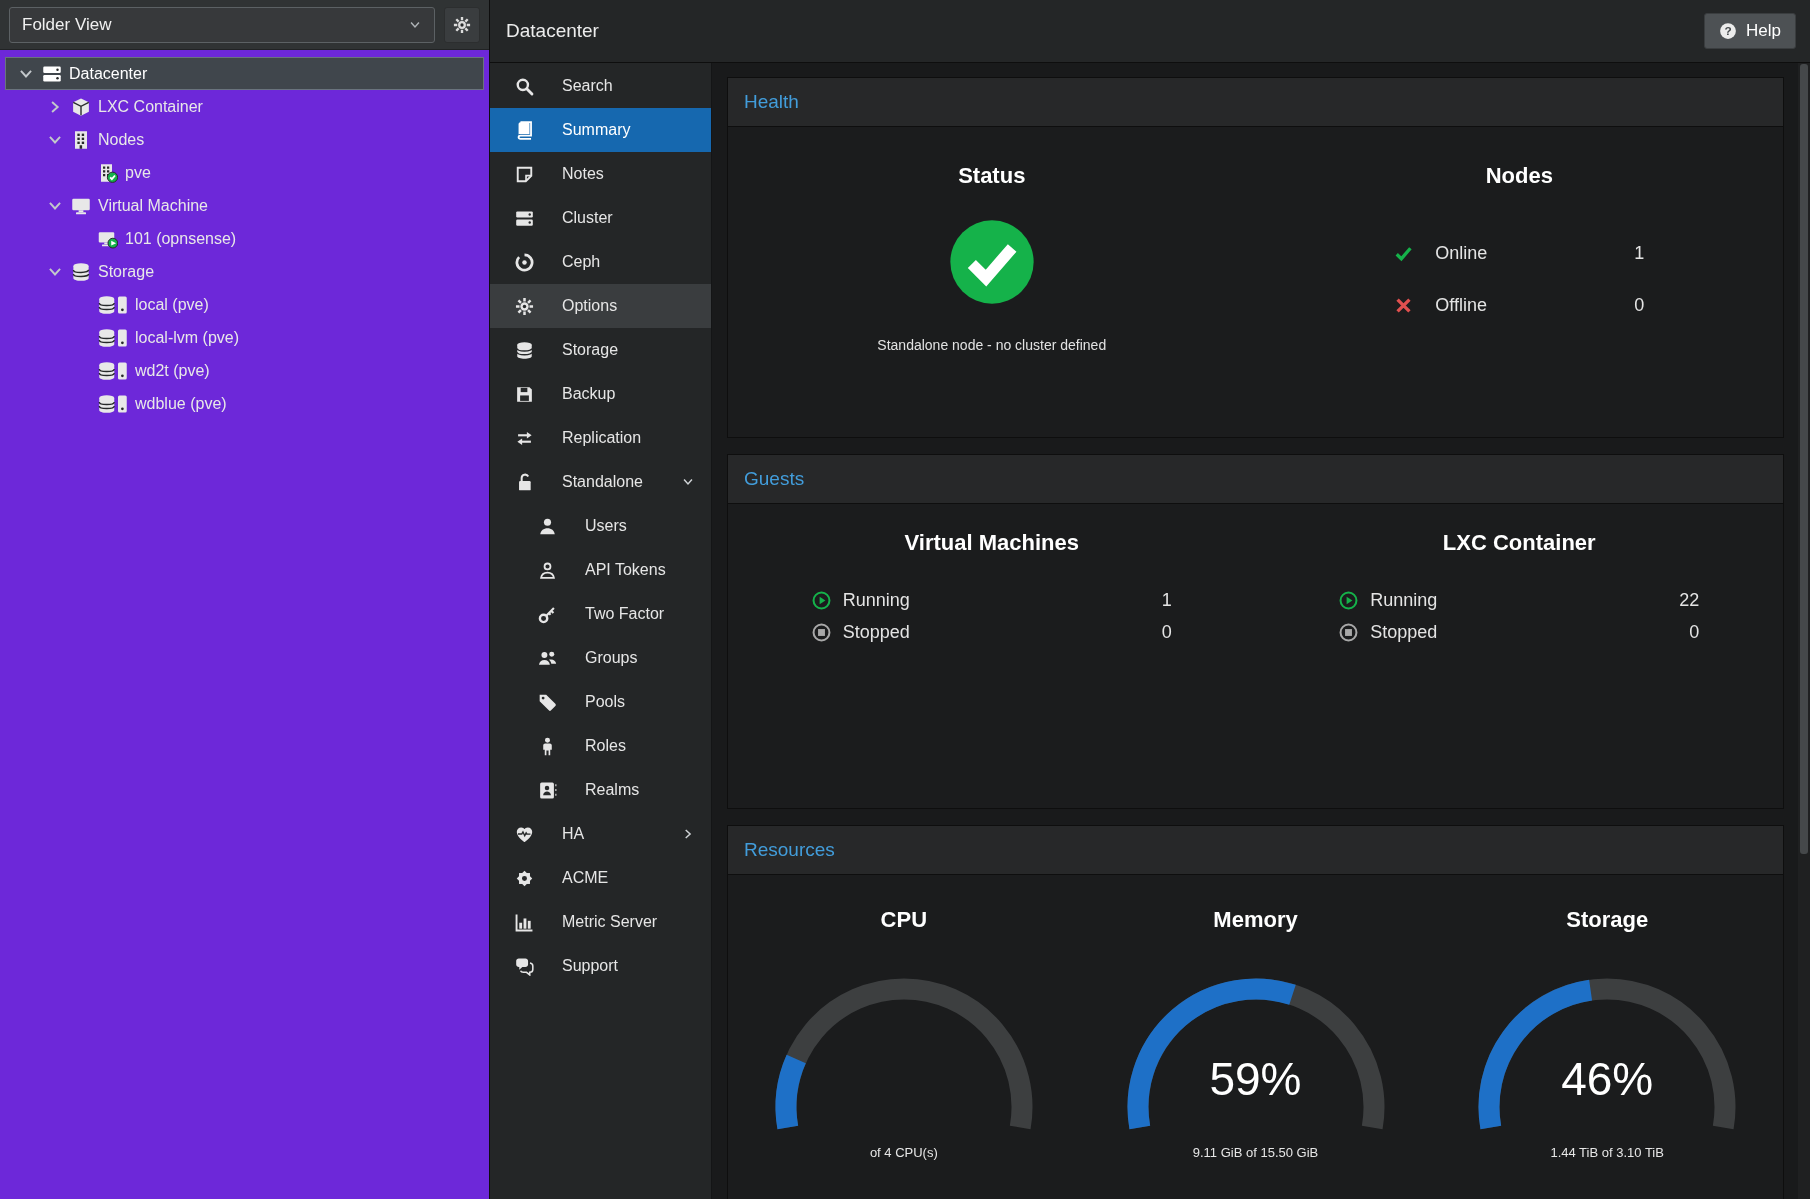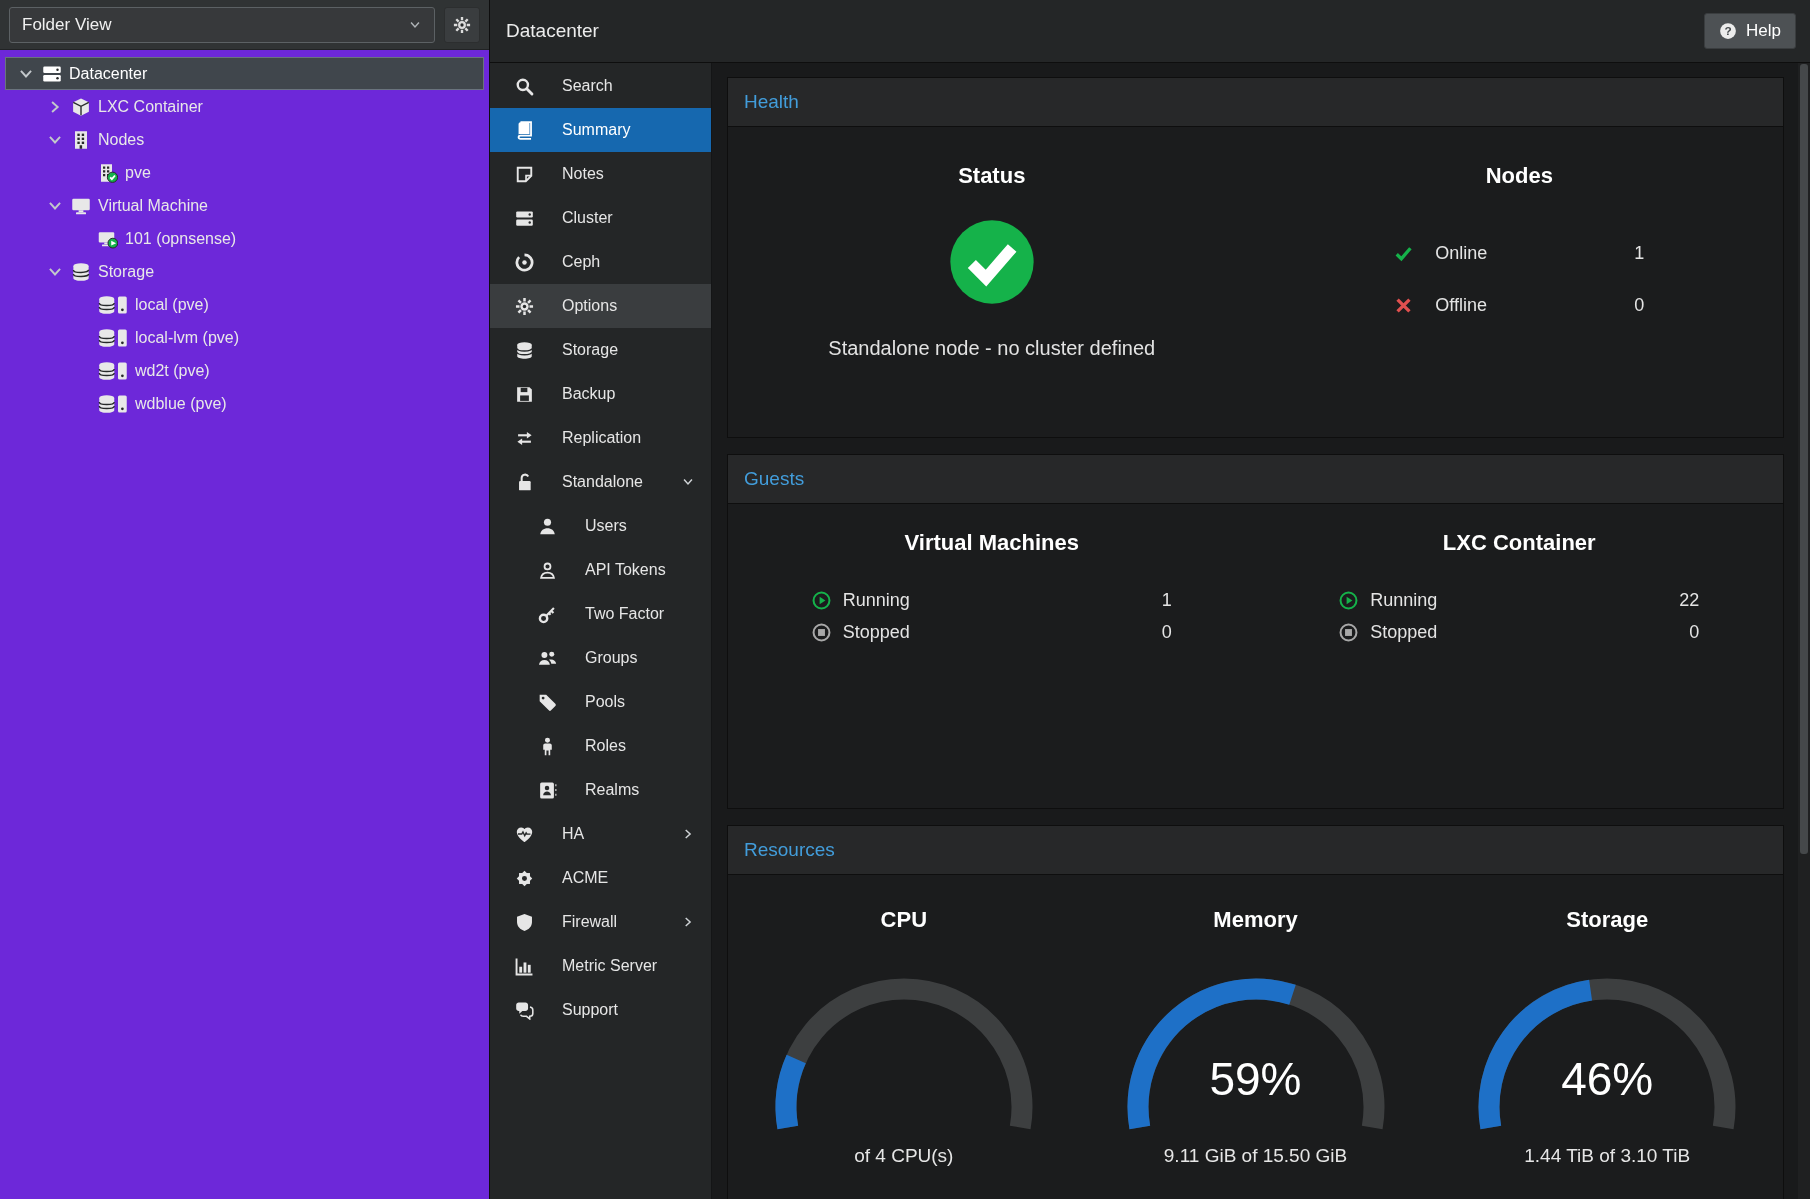--- a/index.html
+++ b/index.html
@@ -47,35 +47,35 @@
   
   .content{flex:1;min-width:0;overflow:hidden;padding-top:14px;background:#191a1b;}
   .panel{margin:0 14px 16px 15px;border:1px solid #0e0e0e;background:#1b1c1d;}
   .panel-header{height:49px;display:flex;align-items:center;padding:0 16px;background:#272829;border-bottom:1px solid #0e0e0e;color:var(--accent-blue);font-size:19px;}
   .panel-body{display:flex;}
   .pcol{flex:1;display:flex;flex-direction:column;align-items:center;}
   .pcol h3{font-size:22px;font-weight:bold;color:#fff;}
 
   .health-body{height:310px;padding-top:36px;}
   .big-check{margin-top:30px;}
-  .status-msg{margin-top:32px;font-size:20px;color:#e2e2e2;}
+  .status-msg{margin-top:32px;font-size:14px;color:#e2e2e2;}
   .node-table{margin-top:38px;width:250px;}
   .node-row{height:52px;display:flex;align-items:center;gap:22px;font-size:18px;}
   .nvalue{margin-left:auto;}
 
   .guests-body{height:304px;padding-top:26px;}
   .guest-rows{margin-top:28px;width:360px;}
   .guest-row{height:32px;display:flex;align-items:center;gap:12px;font-size:18px;}
   .gvalue{margin-left:auto;}
 
   .resources-body{height:326px;padding-top:32px;}
   .gauge-wrap{position:relative;width:300px;height:178px;margin-top:22px;}
   .gauge-svg{width:300px;height:178px;display:block;}
   .pct{position:absolute;left:0;right:0;top:99px;text-align:center;font-size:46px;line-height:50px;color:#fff;}
-  .gauge-sub{margin-top:12px;font-size:19px;color:#e6e6e6;}
+  .gauge-sub{margin-top:12px;font-size:13px;color:#e6e6e6;}
 
   
   .vscroll{width:12px;flex:none;position:relative;background:#1f2021;}
   .vthumb{position:absolute;top:1px;left:2px;right:2px;height:790px;background:#45484a;border-radius:3px;}
 </style>
 </head>
 <body>
 
 <div class="app" data-name="proxmox-ui">
 
@@ -470,33 +470,20 @@
           </div>
           <div class="menu-item" data-name="menu-item-acme">
             <span class="icon micon" data-name="acme-icon">
               <svg viewBox="0 0 16 16">
                 <rect x="3.4" y="3.4" width="9.2" height="9.2"></rect>
                 <rect x="3.4" y="3.4" width="9.2" height="9.2" transform="rotate(45 8 8)"></rect>
                 <circle cx="8" cy="8" r="2.1" fill="#27292a"></circle>
               </svg>
             </span>
             <span class="mlabel" data-name="menu-item-label">ACME</span>
-          </div>
-          <div class="menu-item" data-name="menu-item-firewall">
-            <span class="icon micon" data-name="firewall-icon">
-              <svg viewBox="0 0 16 16">
-                <path d="M8 .9l6.3 2.2v4.5c0 3.7-2.6 6.4-6.3 7.5C4.3 14 1.7 11.3 1.7 7.6V3.1z"></path>
-              </svg>
-            </span>
-            <span class="mlabel" data-name="menu-item-label">Firewall</span>
-            <span class="icon marrow" data-name="chevron-right-icon">
-              <svg viewBox="0 0 16 16">
-                <path d="M5.4 3.5 10.4 8l-5 4.5" fill="none" stroke="currentColor" stroke-width="1.7"></path>
-              </svg>
-            </span>
           </div>
           <div class="menu-item" data-name="menu-item-metric-server">
             <span class="icon micon" data-name="metric-server-icon">
               <svg viewBox="0 0 16 16">
                 <path d="M1.3 1.3v13.4h13.4" fill="none" stroke="currentColor" stroke-width="1.6"></path>
                 <rect x="3.6" y="8.2" width="2.4" height="5"></rect>
                 <rect x="7.2" y="4.6" width="2.4" height="8.6"></rect>
                 <rect x="10.8" y="6.6" width="2.4" height="6.6"></rect>
               </svg>
             </span>

